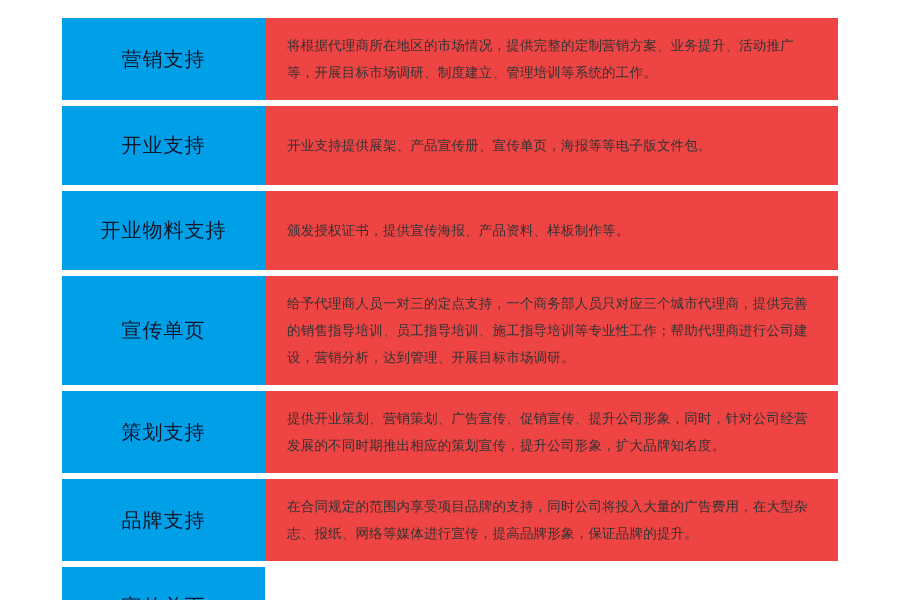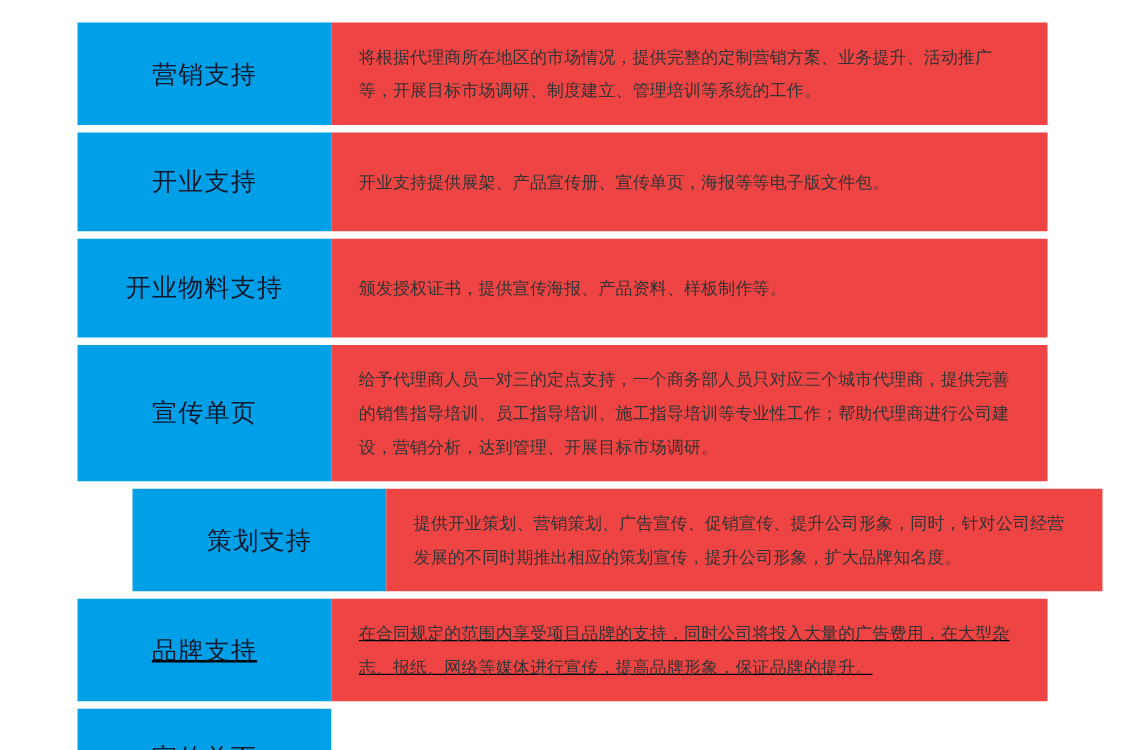--- a/index.html
+++ b/index.html
@@ -50,22 +50,22 @@
     letter-spacing: 0.2px;
   }
   .desc-cell p {
     margin: 0;
   }
   
   .row.r0 { min-height: 68px; }
   .row.r1 { min-height: 56px; }
   .row.r2 { min-height: 56px; }
   .row.r3 { min-height: 104px; }
-  .row.r4 { min-height: 76px; margin-left: 44px; }
-  .row.r5 { min-height: 76px; text-decoration: underline; }
+  .row.r4 { min-height: 76px; }
+  .row.r5 { min-height: 76px; }
   .row.r6 { min-height: 56px; }
   .row.r7 { min-height: 76px; }
 </style>
 </head>
 <body>
 
 <div id="support-table">
 
   <div class="row r0">
     <div class="label-cell">

